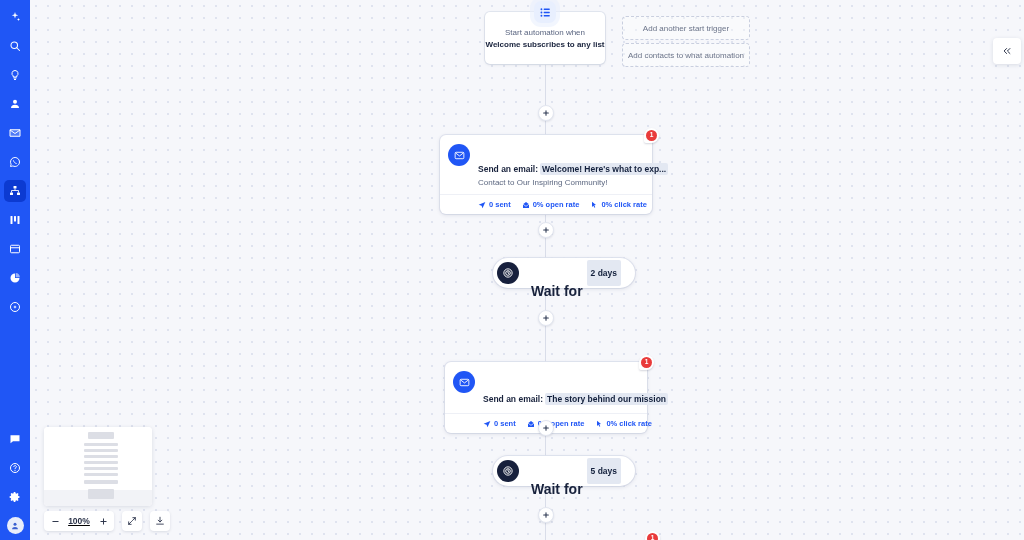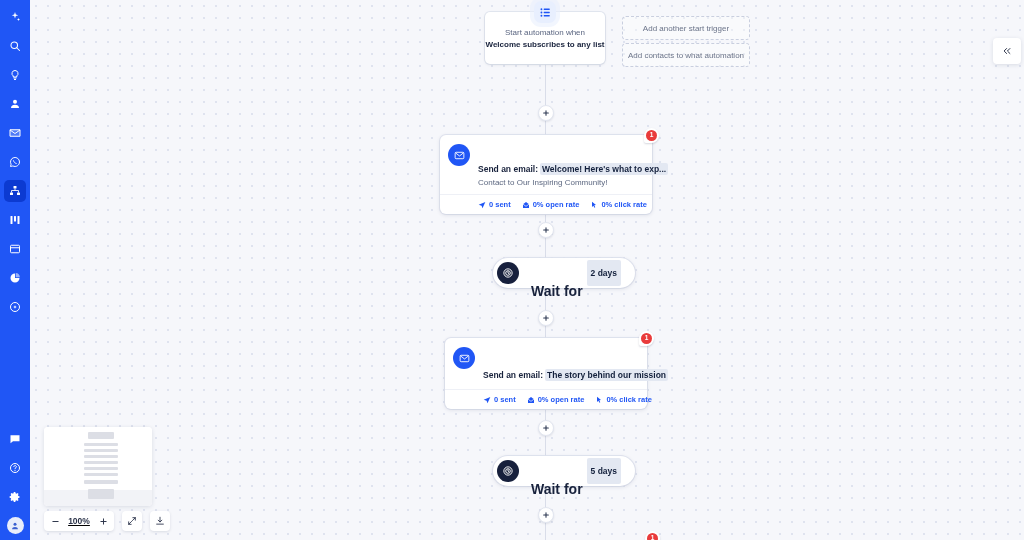--- a/index.html
+++ b/index.html
@@ -429,21 +429,21 @@
       <span class="wait-label">Wait for</span>
       <span class="wait-val">2 days</span>
     </div>
 
     <div class="plus-btn" style="left:508px; top:310px;">
       <svg width="8" height="8" viewBox="0 0 24 24" fill="none" stroke="currentColor" stroke-width="3.2" stroke-linecap="round">
           <path d="M12 5v14M5 12h14"></path>
         </svg>
     </div>
 
-    <div class="email-node" style="left:415px; top:338px; width:202px;">
+    <div class="email-node" style="left:415px; top:362px; width:202px;">
       <div class="badge">
         <span class="bg"></span>
         <span class="dot">1</span>
       </div>
       <div class="email-top" style="padding-bottom:9px">
         <div class="email-av">
           <svg width="11" height="11" viewBox="0 0 24 24" fill="none" stroke="currentColor" stroke-width="2">
               <rect x="2.5" y="5" width="19" height="14" rx="2.2"></rect>
               <path d="M3.2 6.2L12 13l8.8-6.8"></path>
             </svg>

